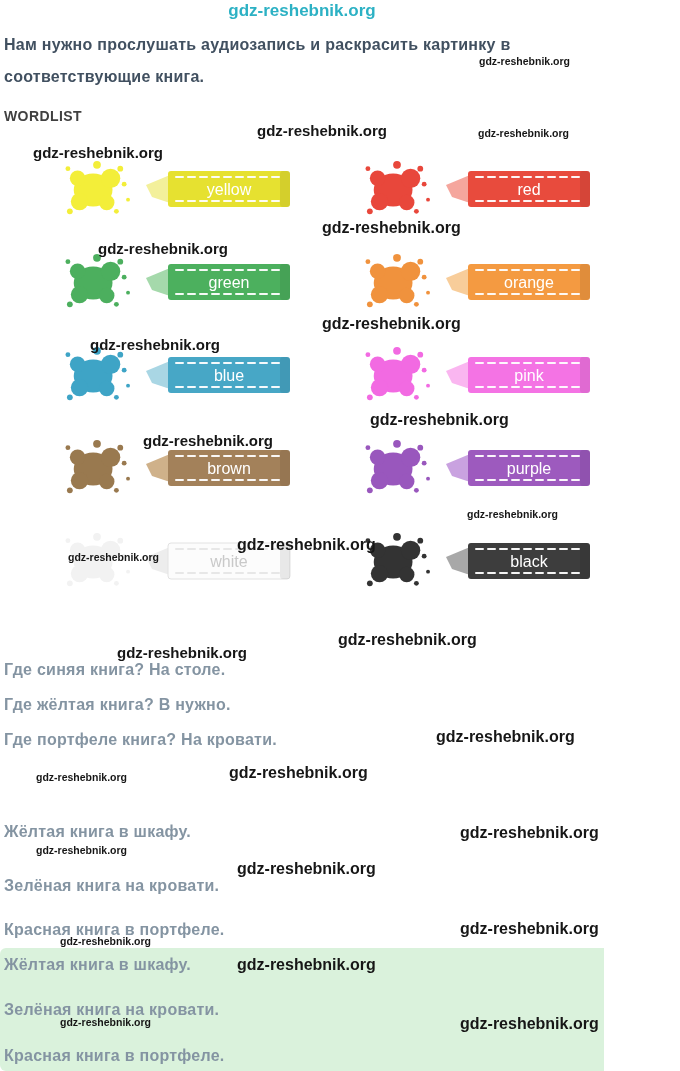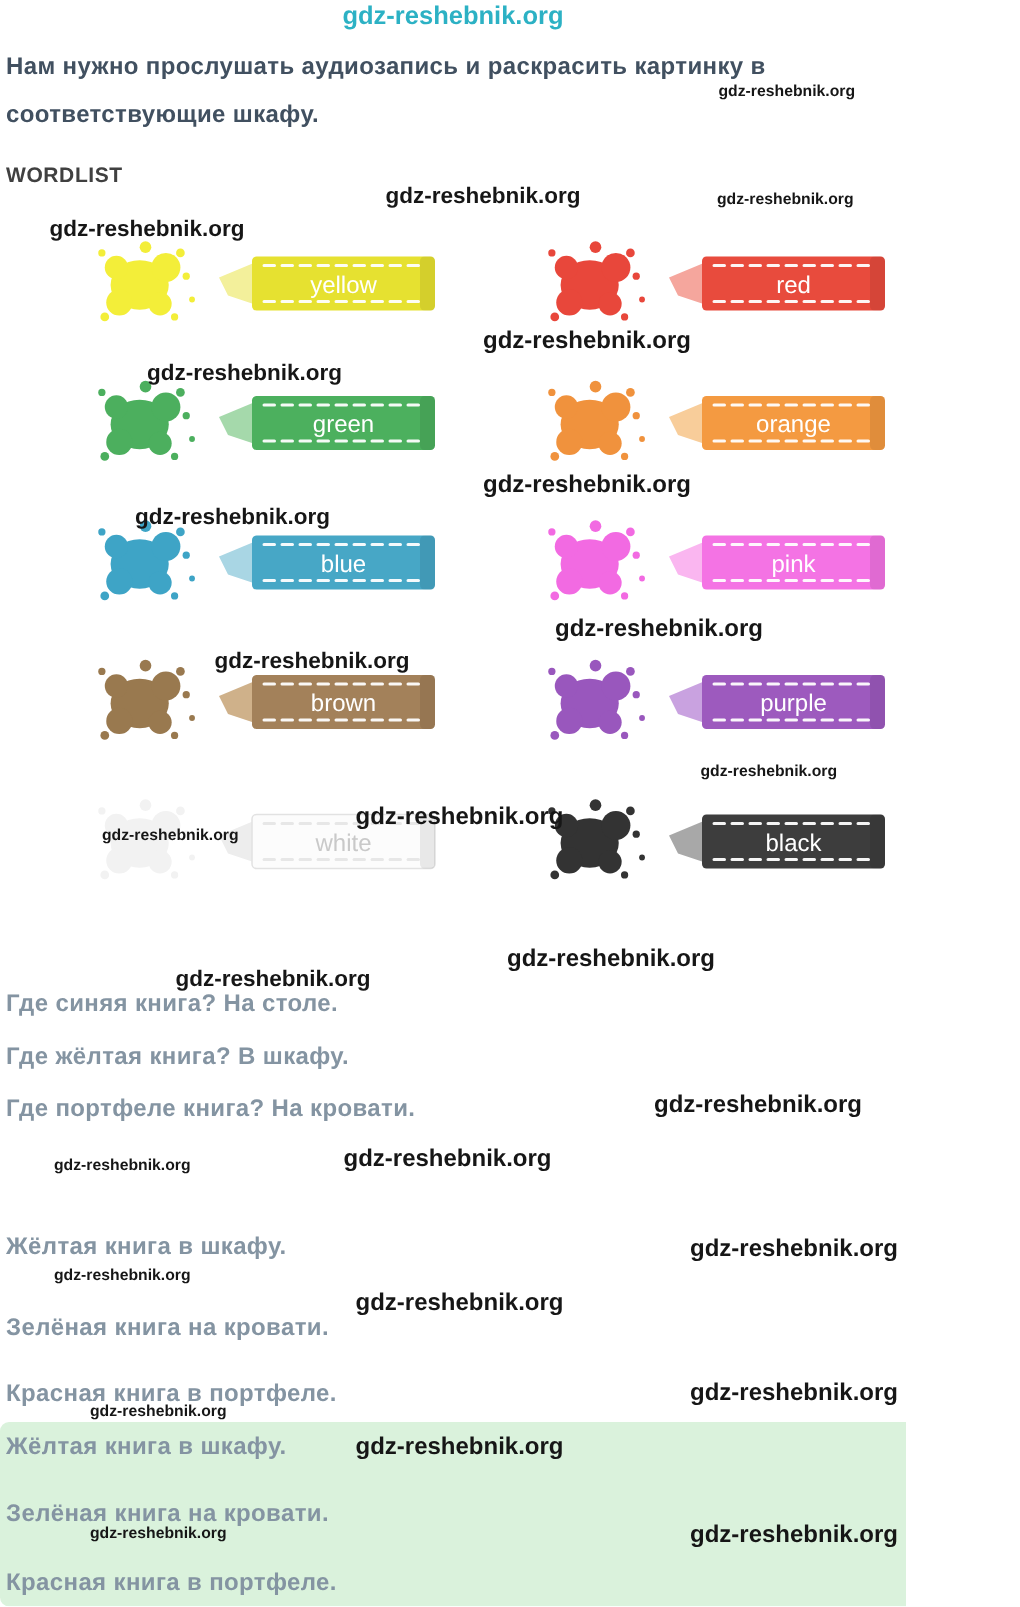--- a/index.html
+++ b/index.html
@@ -70,21 +70,21 @@
   <span class="wm wm-16" style="left:460px;top:824px">gdz-reshebnik.org</span>
   <span class="wm wm-11" style="left:36px;top:844px">gdz-reshebnik.org</span>
   <span class="wm wm-16" style="left:237px;top:860px">gdz-reshebnik.org</span>
   <span class="wm wm-16" style="left:460px;top:920px">gdz-reshebnik.org</span>
   <span class="wm wm-11" style="left:60px;top:935px">gdz-reshebnik.org</span>
   <span class="wm wm-16" style="left:237px;top:956px">gdz-reshebnik.org</span>
   <span class="wm wm-11" style="left:60px;top:1016px">gdz-reshebnik.org</span>
   <span class="wm wm-16" style="left:460px;top:1015px">gdz-reshebnik.org</span>
 
   <div class="line intro" style="top:36px">Нам нужно прослушать аудиозапись и раскрасить картинку в</div>
-  <div class="line intro" style="top:68px">соответствующие шкафу.</div>
+  <div class="line intro" style="top:68px">соответствующие книга.</div>
   <div class="line wordlist-title" style="top:108px">WORDLIST</div>
 
   <div class="grid">
       <div class="cell" style="--body: #e6e130; --tip: #f3f09b; --splat: #f3ee39; --dash: #ffffff; --label: #ffffff; --stroke: transparent;">
     <svg class="splat" viewBox="0 0 76 66" width="74" height="64" aria-hidden="true">
       <ellipse class="sp" cx="34" cy="34" rx="20" ry="17"></ellipse>
       <circle class="sp" cx="52" cy="22" r="10"></circle>
       <circle class="sp" cx="18" cy="22" r="8"></circle>
       <circle class="sp" cx="20" cy="46" r="9"></circle>
       <circle class="sp" cx="48" cy="47" r="8"></circle>
@@ -317,21 +317,21 @@
       <rect class="mbody" x="24" y="2" width="122" height="36" rx="3"></rect>
       <rect class="cap" x="136" y="2" width="10" height="36" rx="3"></rect>
       <line class="dash" x1="32" y1="8" x2="140" y2="8"></line>
       <line class="dash" x1="32" y1="32" x2="140" y2="32"></line>
       <text class="mlabel" x="85" y="26" text-anchor="middle">black</text>
     </svg>
   </div>
     </div>
 
   <div class="line" style="top:661px">Где синяя книга? На столе.</div>
-  <div class="line" style="top:696px">Где жёлтая книга? В шкафу.</div>
+  <div class="line" style="top:696px">Где жёлтая книга? В нужно.</div>
   <div class="line" style="top:731px">Где портфеле книга? На кровати.</div>
 
   <div class="line" style="top:823px">Жёлтая книга в шкафу.</div>
   <div class="line" style="top:877px">Зелёная книга на кровати.</div>
   <div class="line" style="top:921px">Красная книга в портфеле.</div>
 
   <div class="highlight">
     <div class="line" style="top:8px">Жёлтая книга в шкафу.</div>
     <div class="line" style="top:53px">Зелёная книга на кровати.</div>
     <div class="line" style="top:99px">Красная книга в портфеле.</div>

